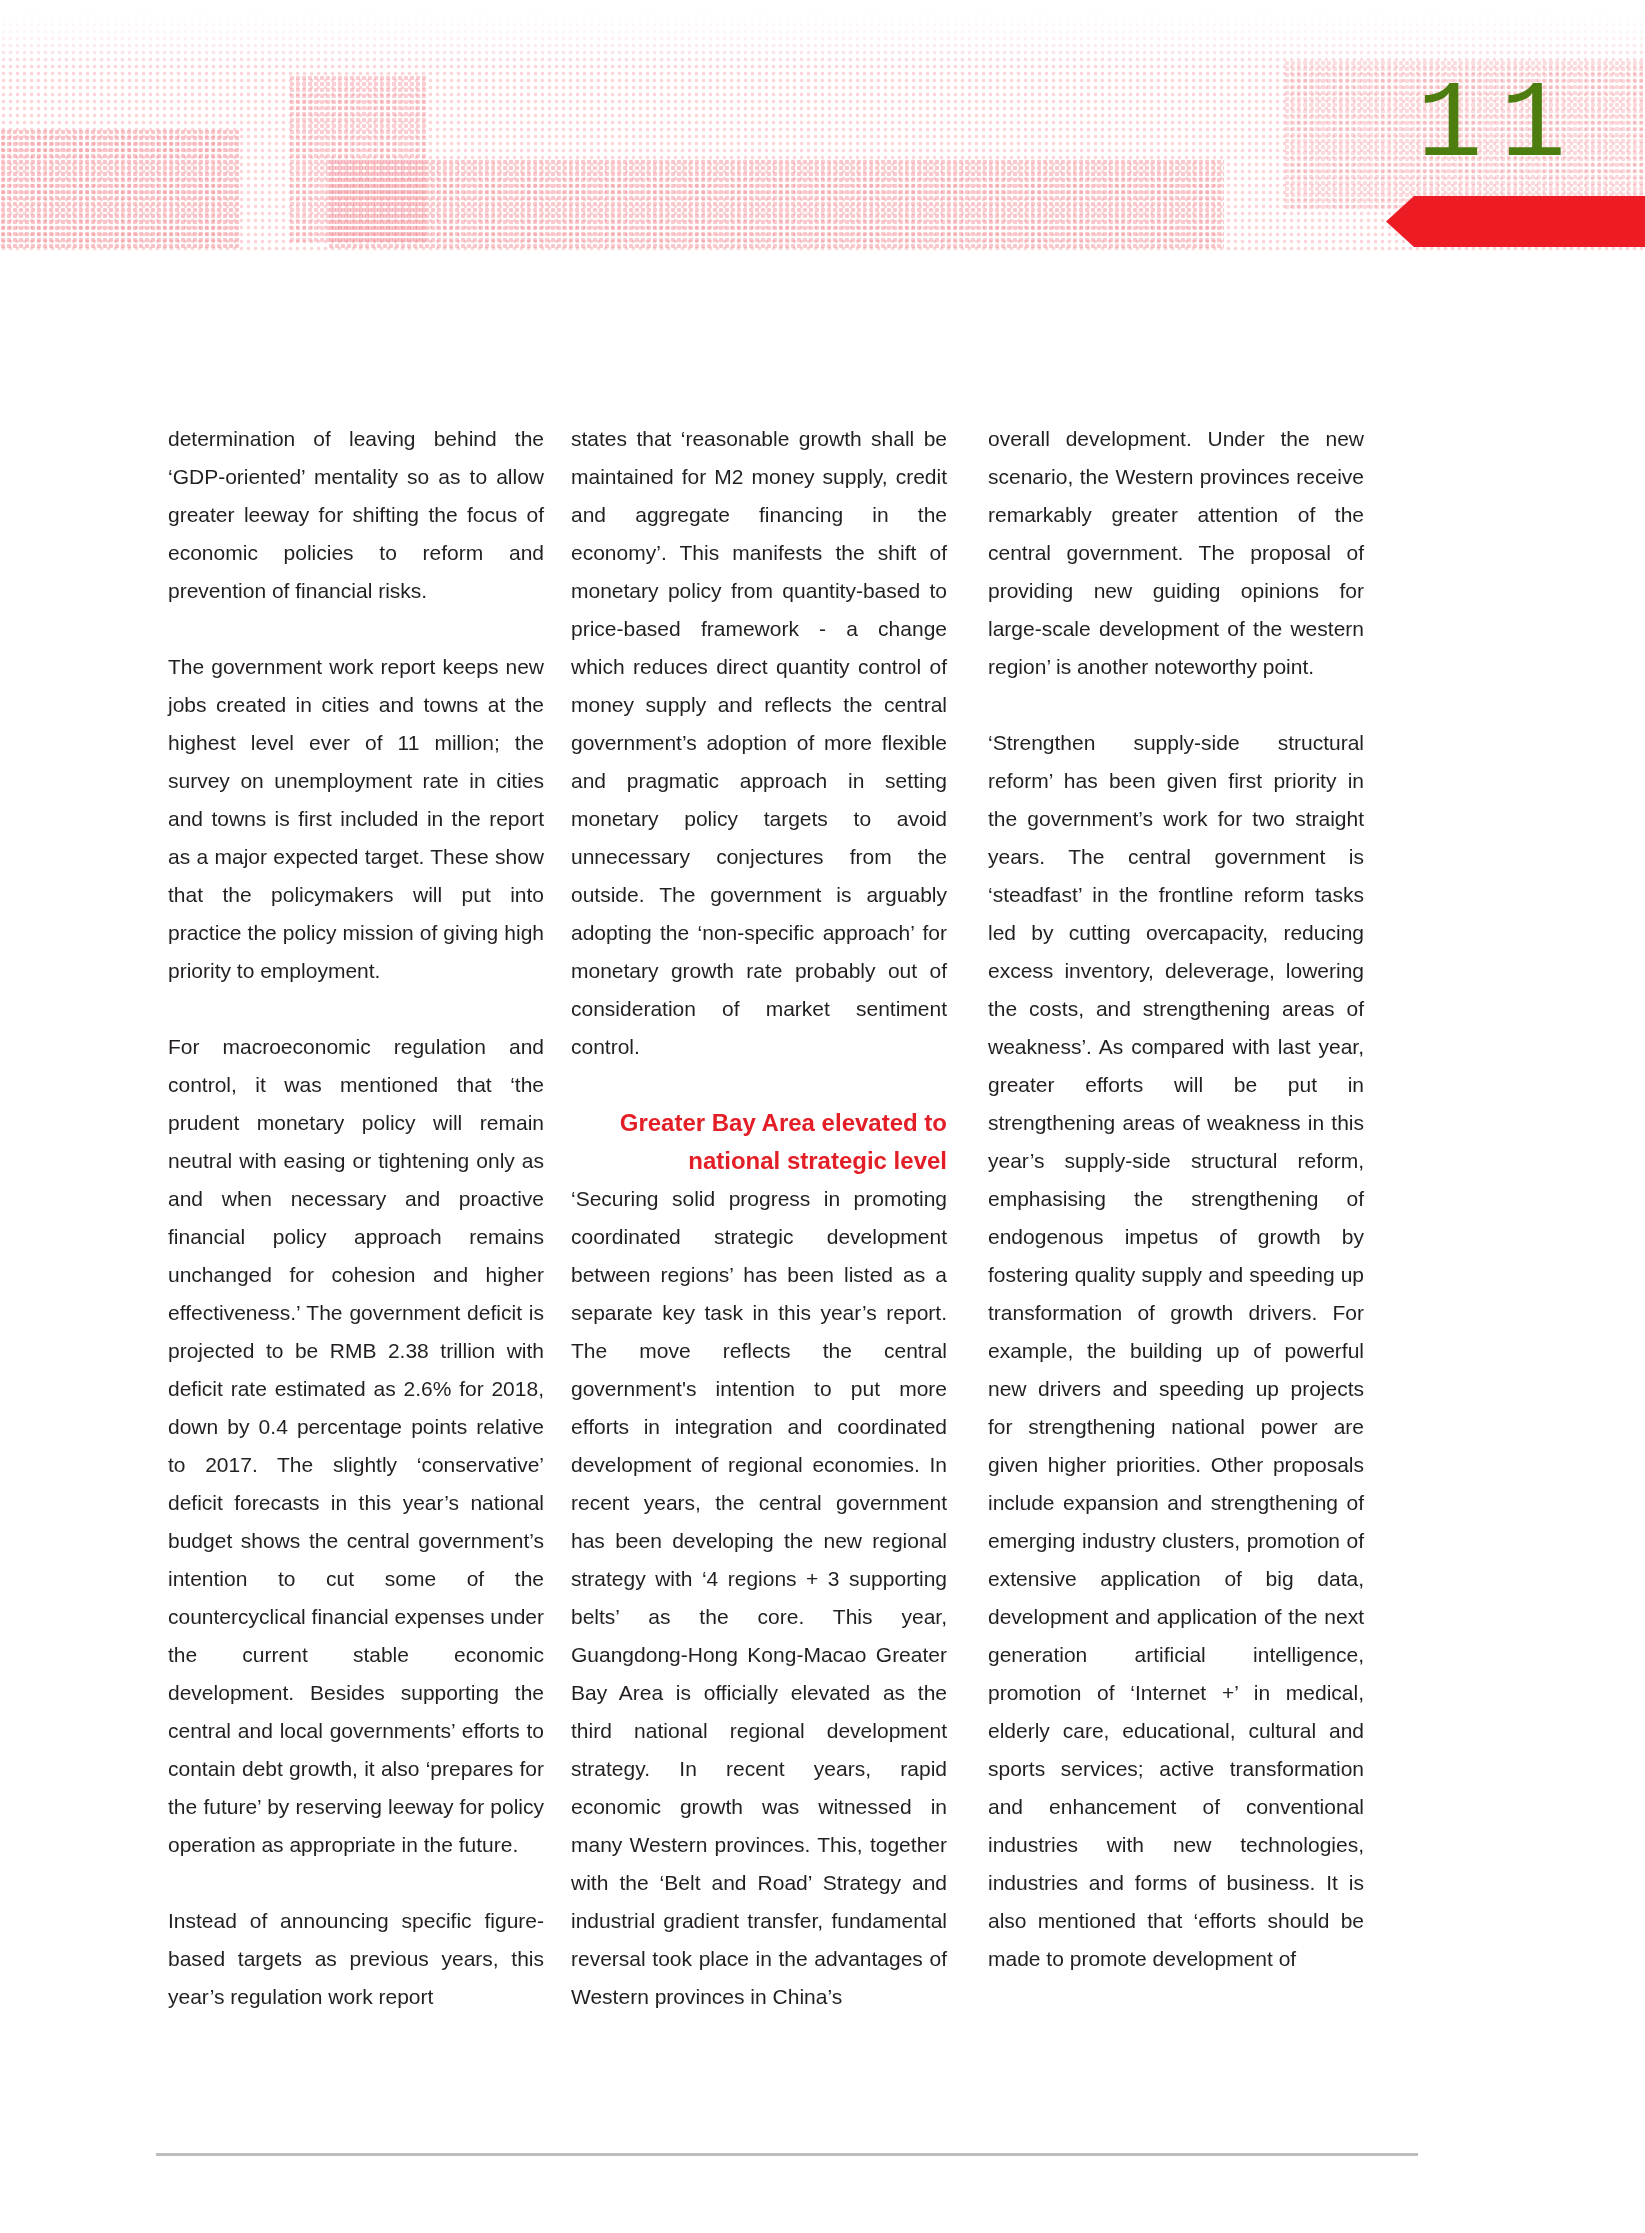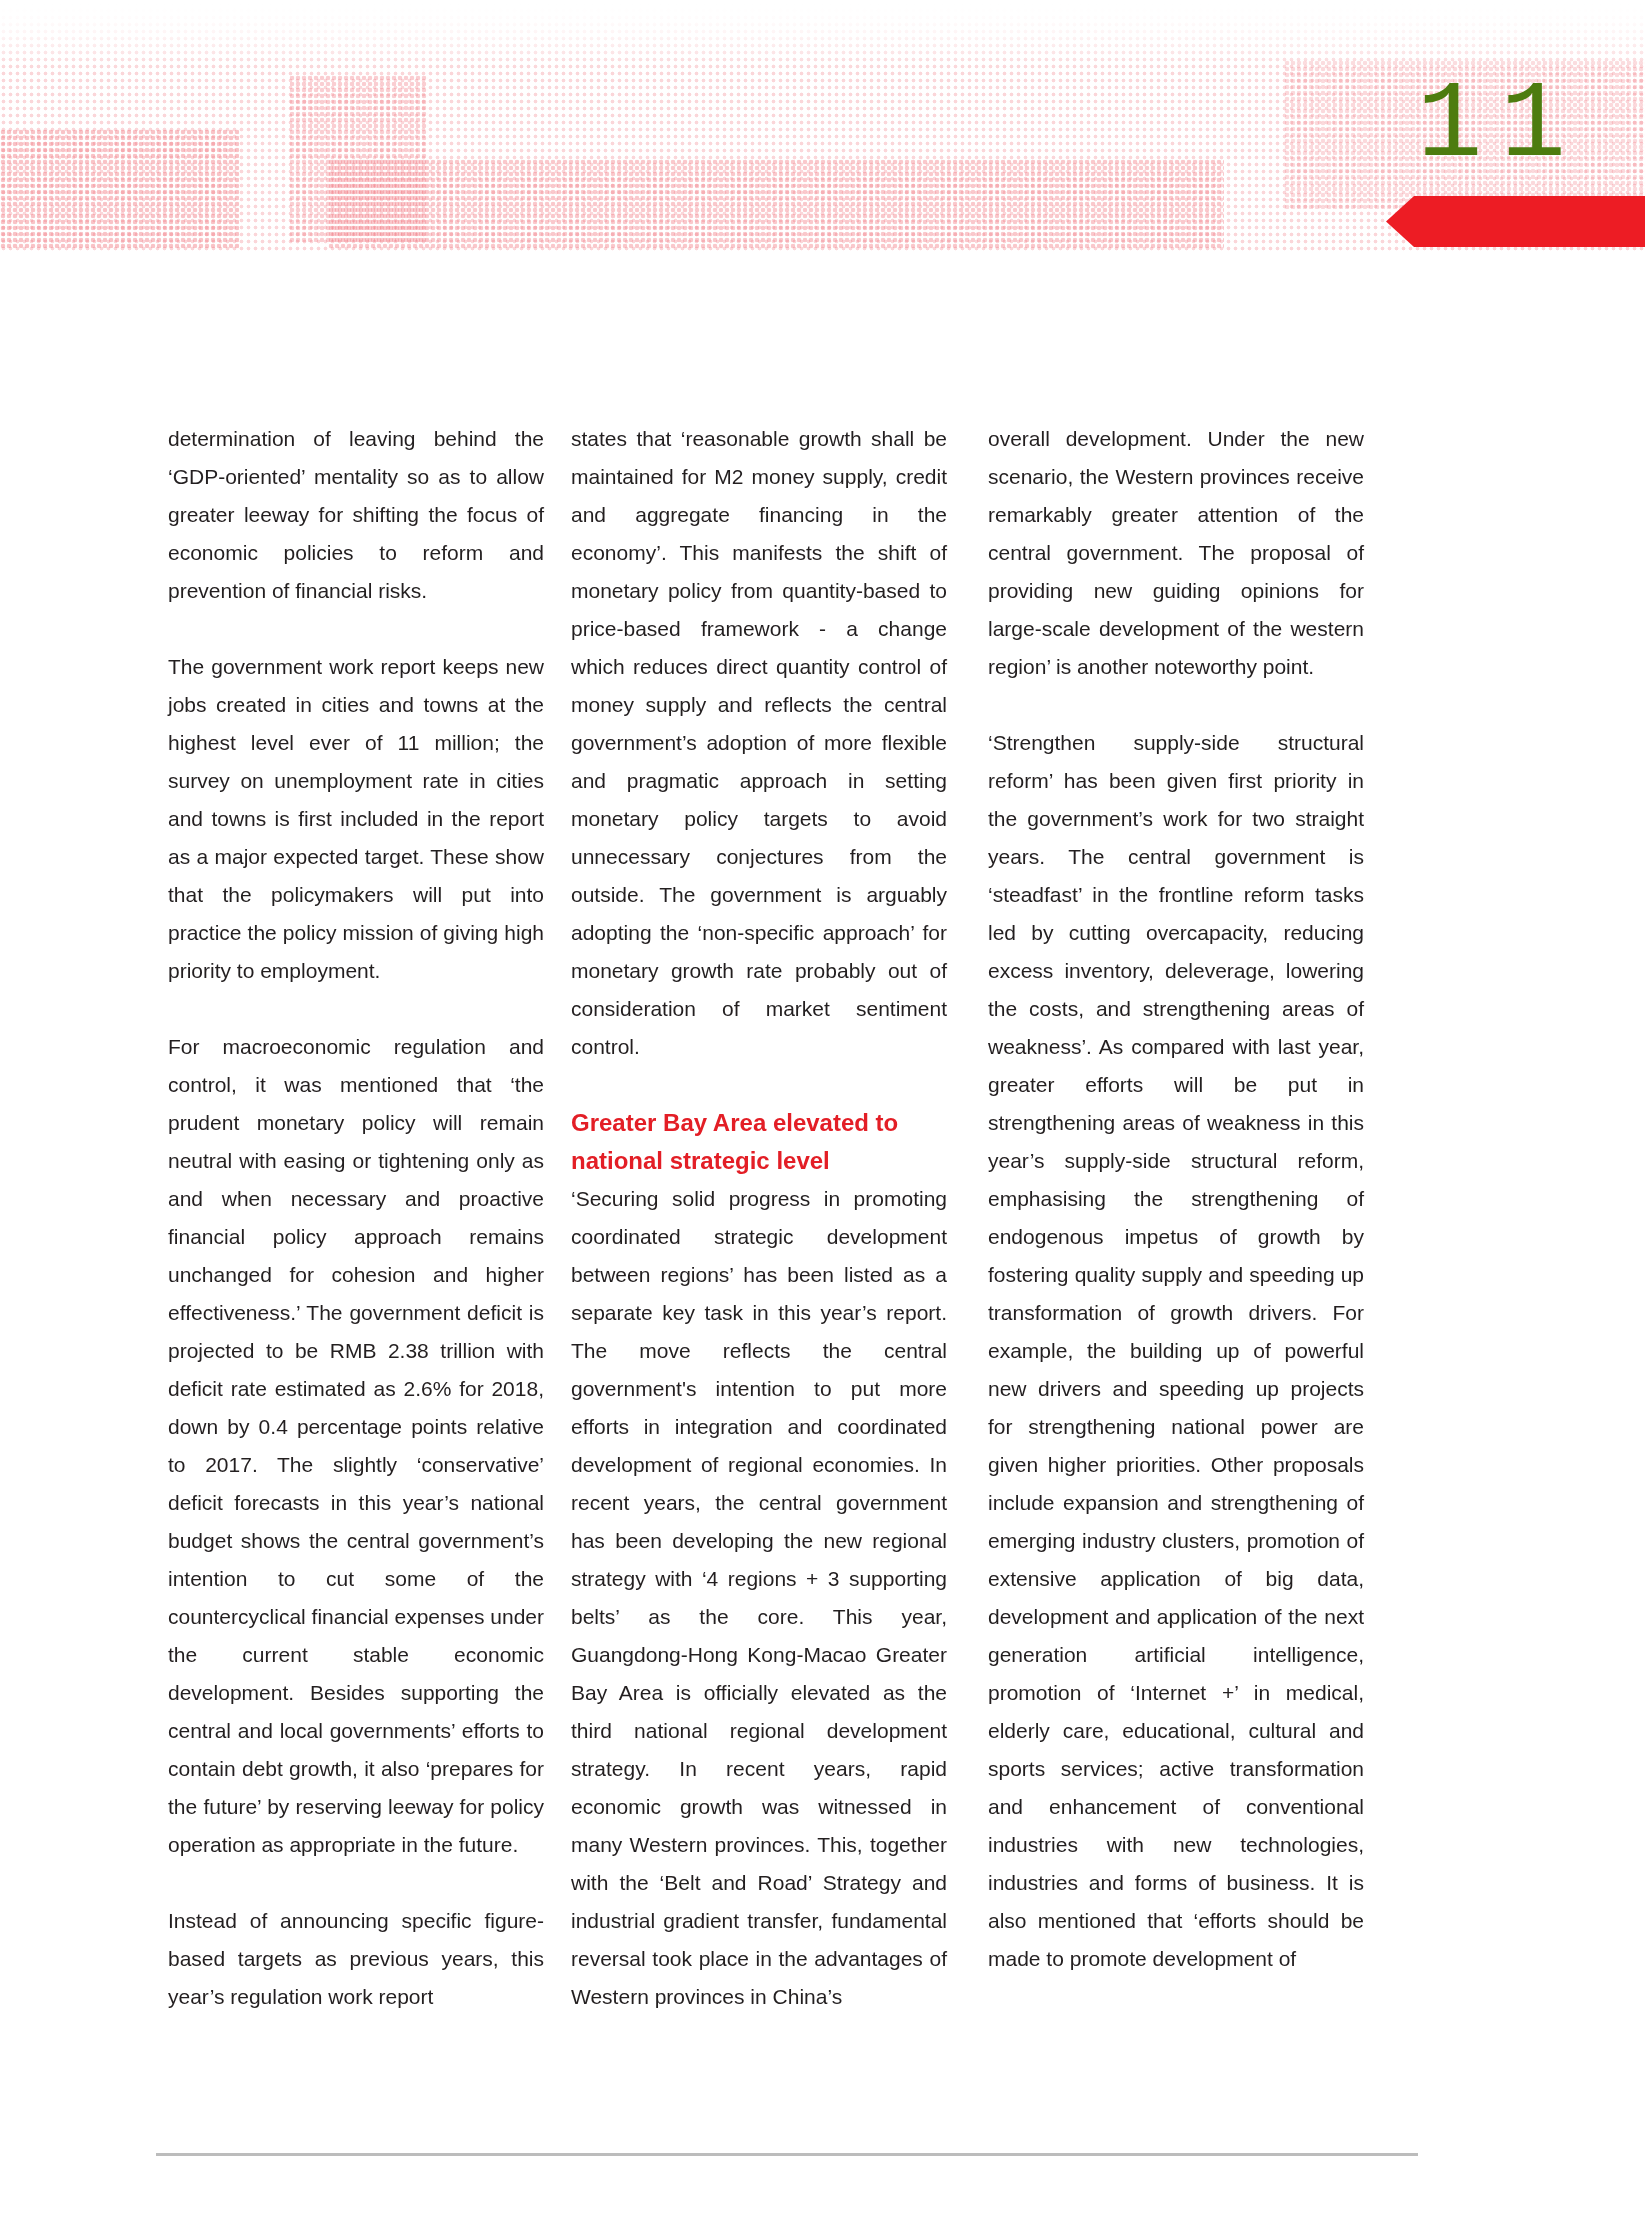--- a/index.html
+++ b/index.html
@@ -24,21 +24,21 @@
     clip-path: polygon(28px 0, 100% 0, 100% 100%, 28px 100%, 0 50%); }
 
   
   .col { position: absolute; top: 420px; width: 376px; font-size: 21px; line-height: 38px;
     text-align: justify; color: #231f20; font-family: "Liberation Sans", sans-serif; }
   .col p { margin: 0 0 38px 0; }
   .col1 { left: 156px; margin-left: 12px; }
   .col2 { left: 571px; }
   .col3 { left: 988px; }
   .subhead { color: #e31e26; font-weight: bold; font-size: 24px; line-height: 38px; margin: 0;
-    text-align: left; font-family: "Liberation Sans", sans-serif; }
+    text-align: right; font-family: "Liberation Sans", sans-serif; }
   .col2 .after-head { margin-top: 0; }
 
   .footer-rule { position: absolute; left: 156px; top: 2153px; width: 1262px; height: 3px; background: #bcbcbc; }
 </style>
 </head>
 <body>
 
 <div class="banner">
   <div class="dots"></div>
 

